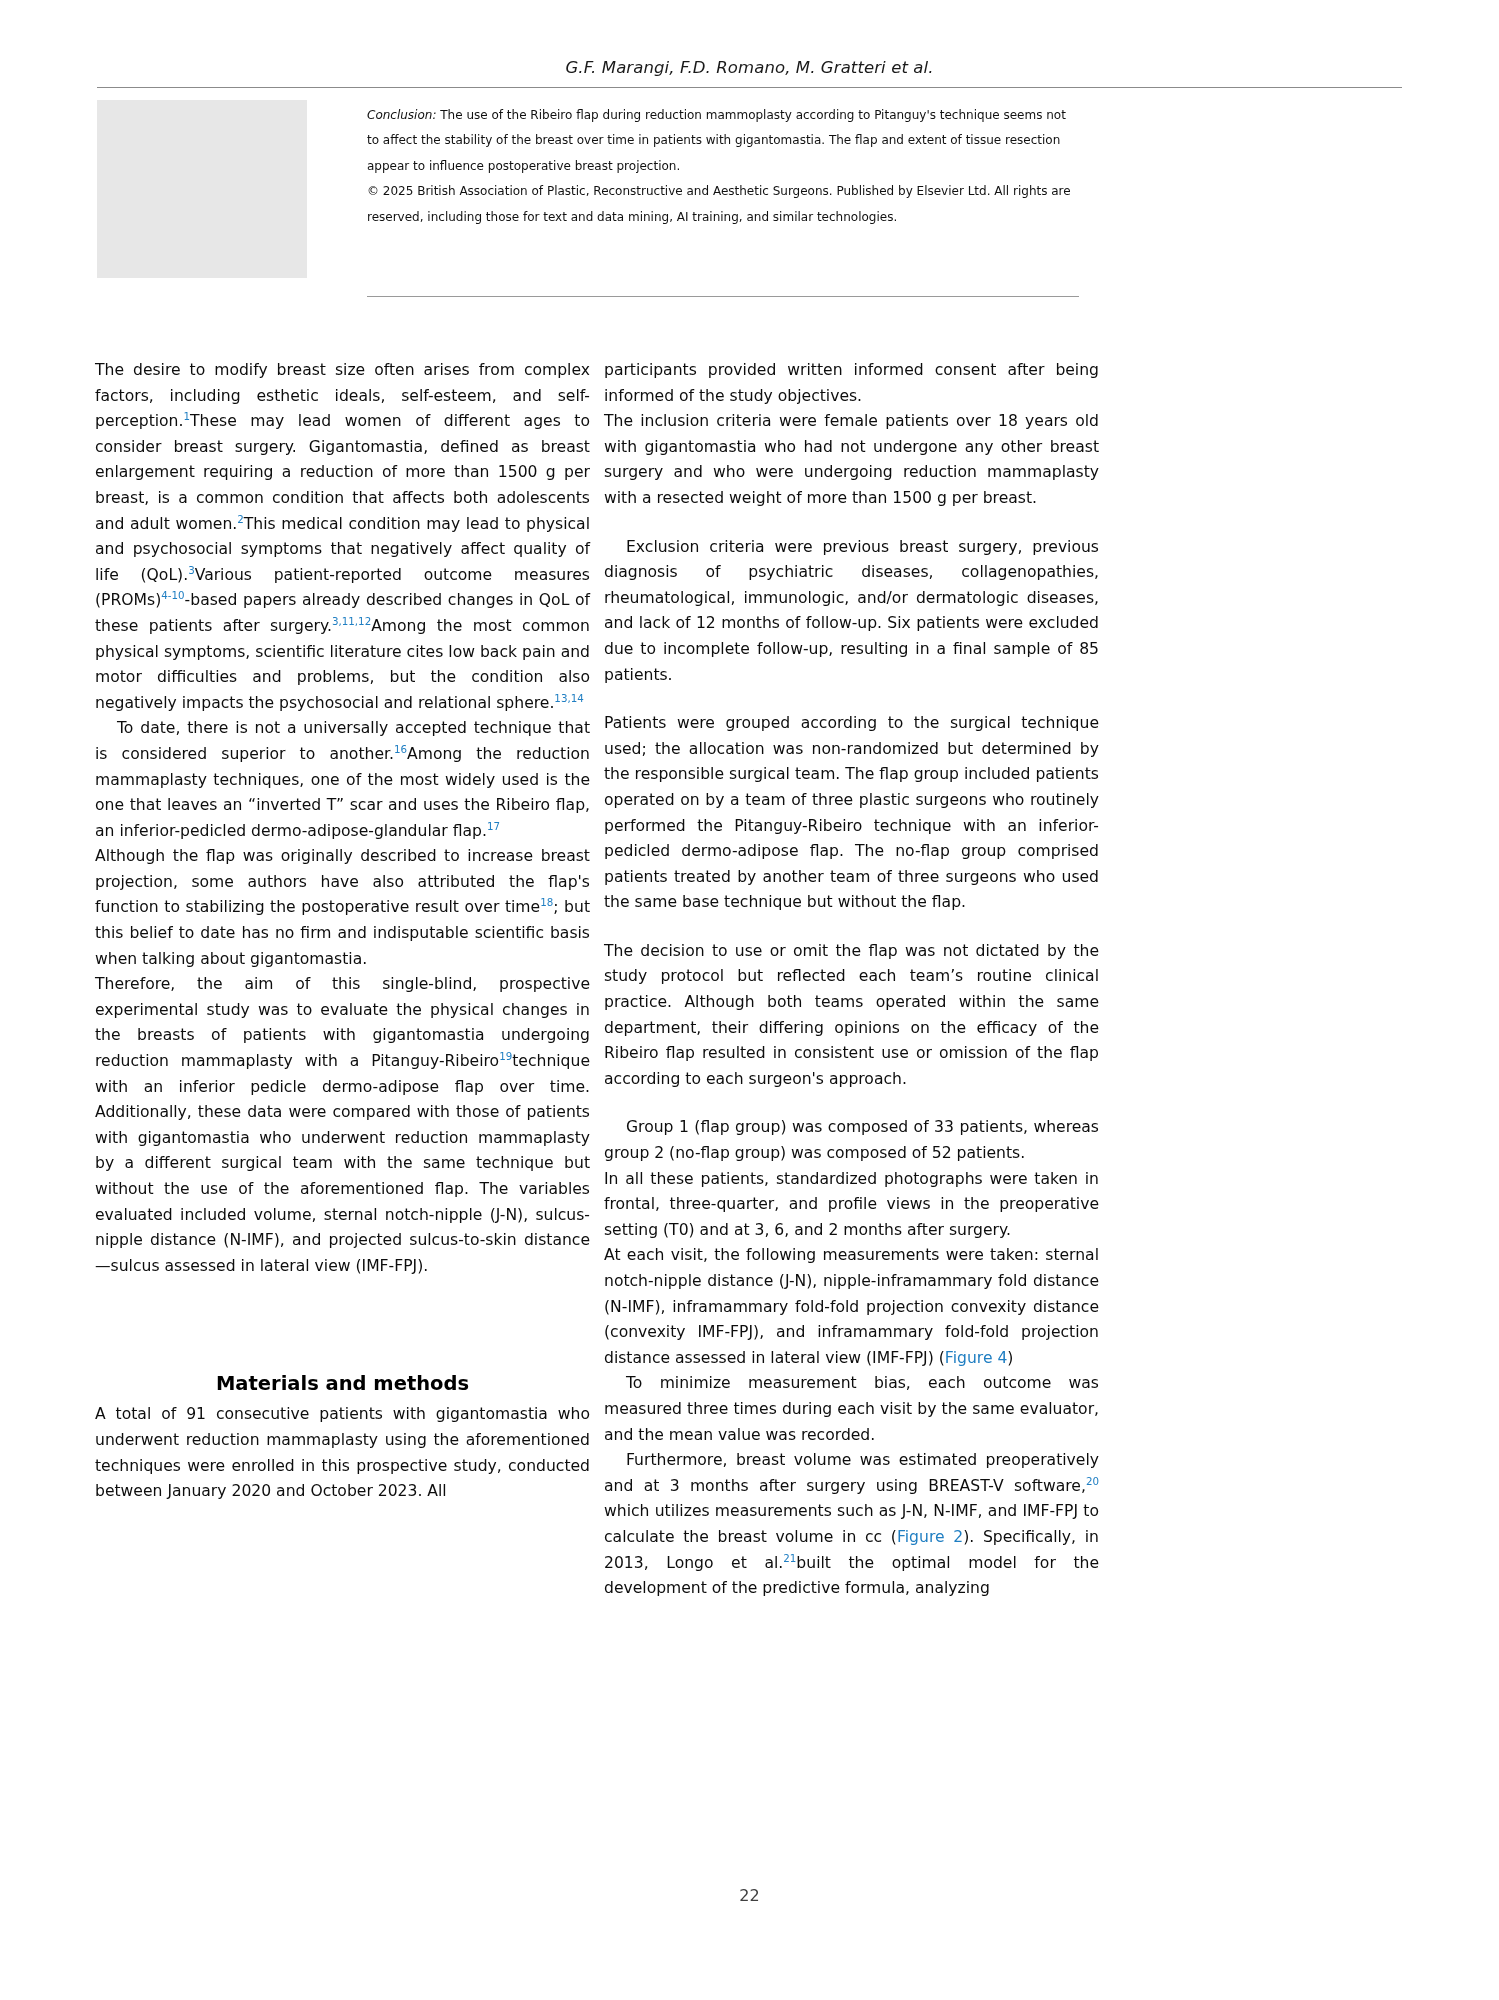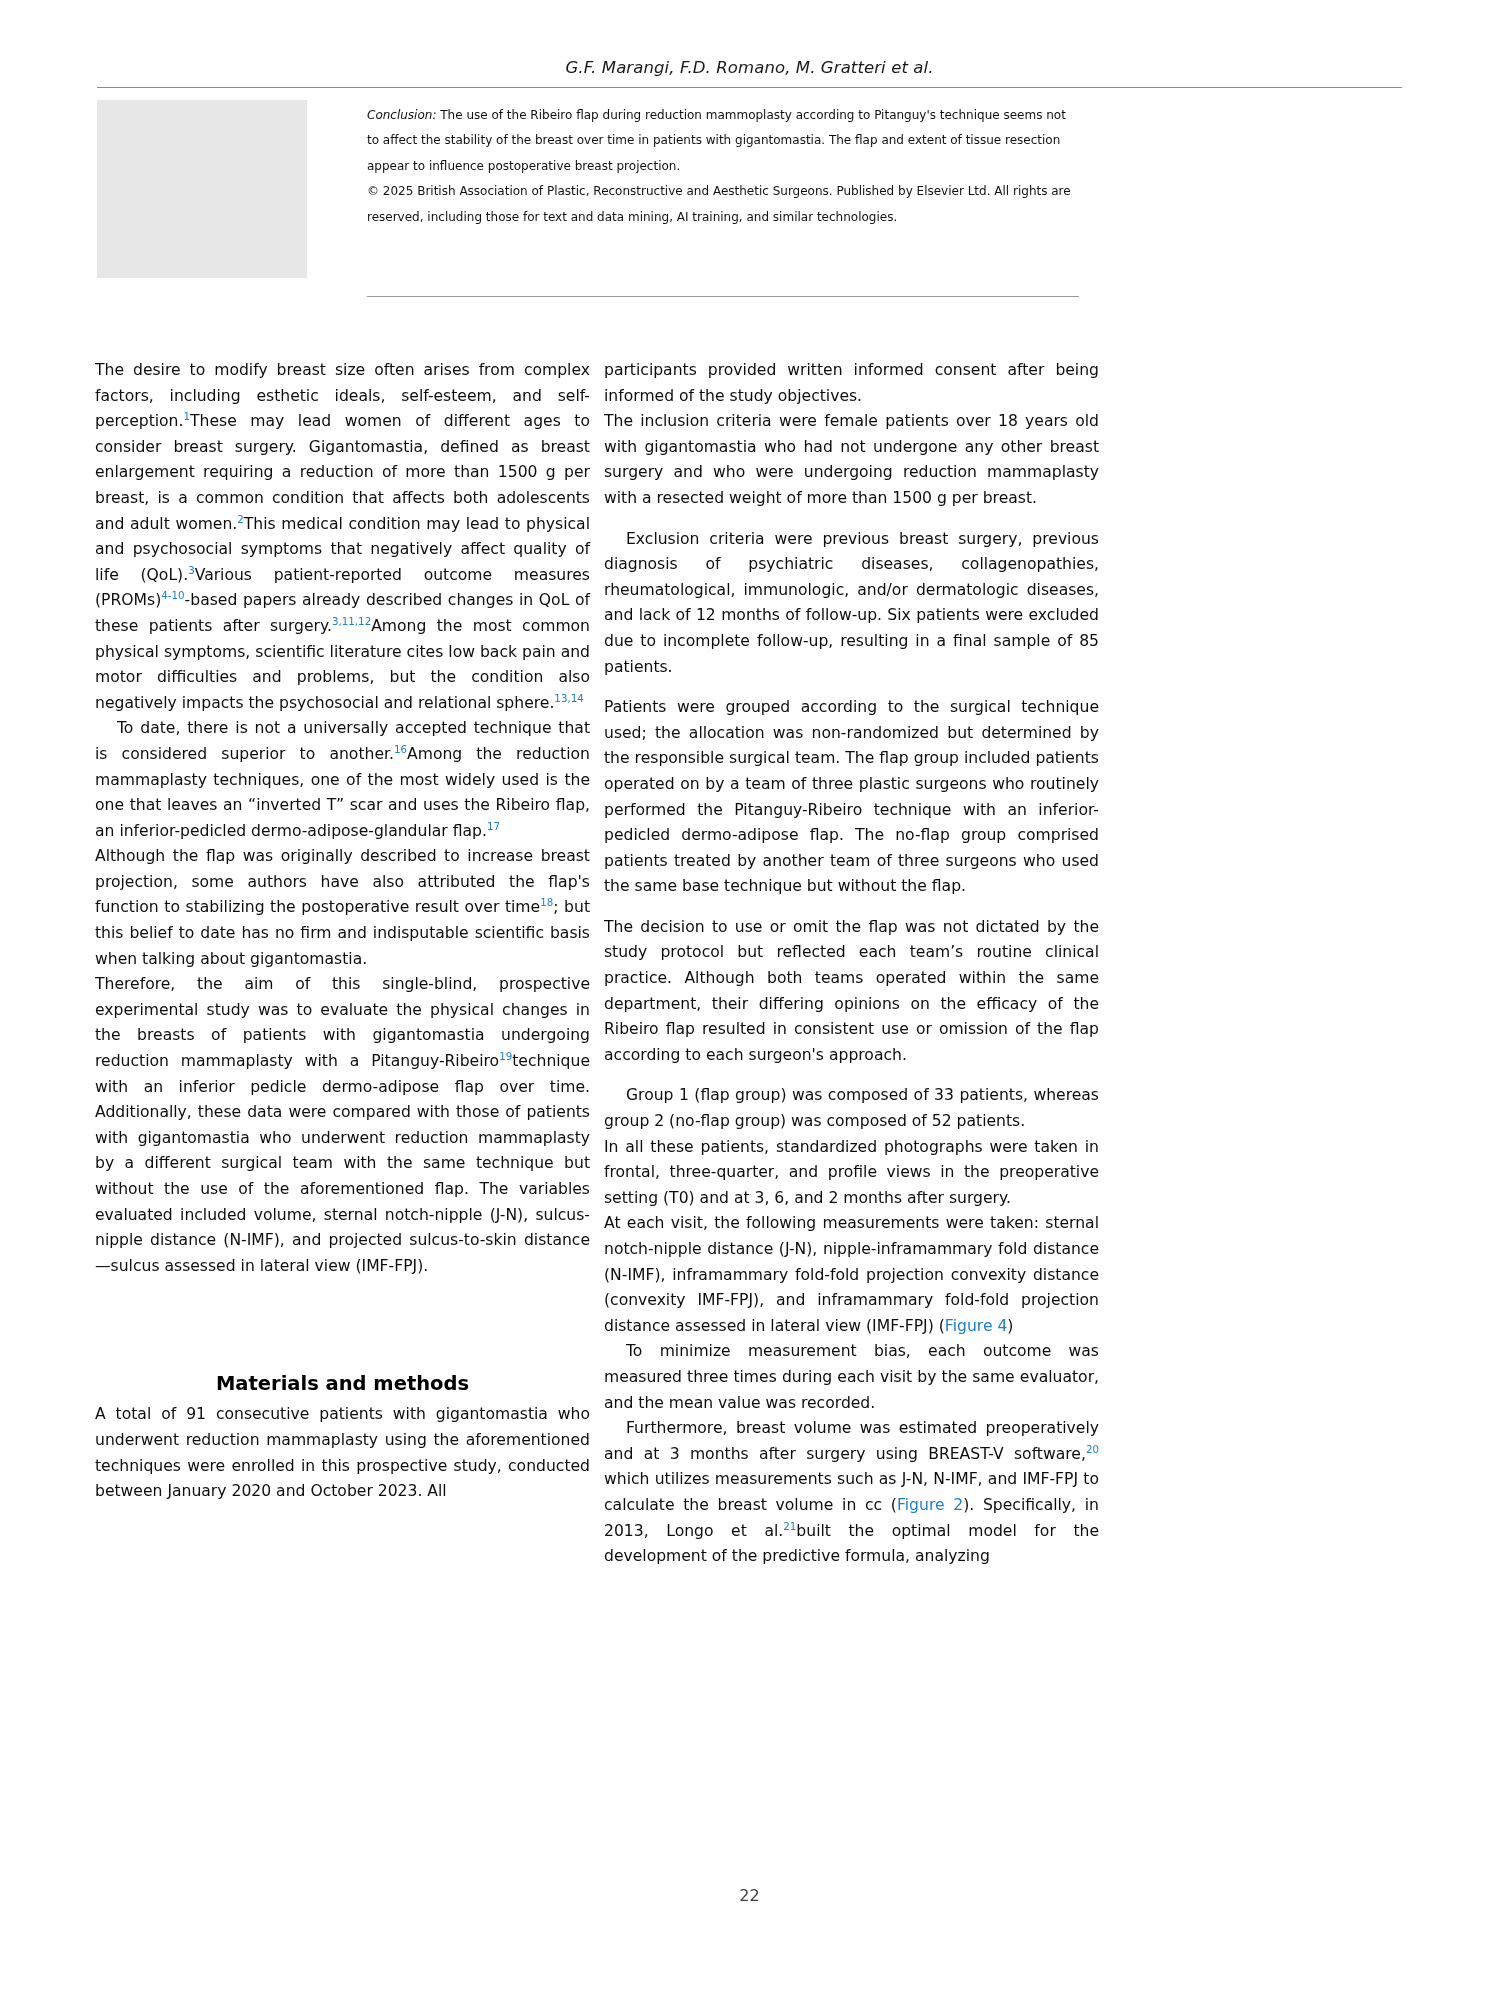--- a/index.html
+++ b/index.html
@@ -95,21 +95,21 @@
     color: #0d0d0d;
     hyphens: none;
   }
   .col-left  { left: 95px; }
   .col-right { left: 604px; }
 
   .col p {
     margin: 0 0 0 0;
     text-align: justify;
   }
-  .col p.gap   { margin-top: 15px; }
+  .col p.gap   { margin-top: 23px; }
   .col p.indent { text-indent: 22px; }
 
   h2.section-head {
     font-size: 19.5px;
     font-weight: bold;
     margin: 0 0 5px 0;
     line-height: 26px;
     text-align: center;
     color: #000000;
   }

